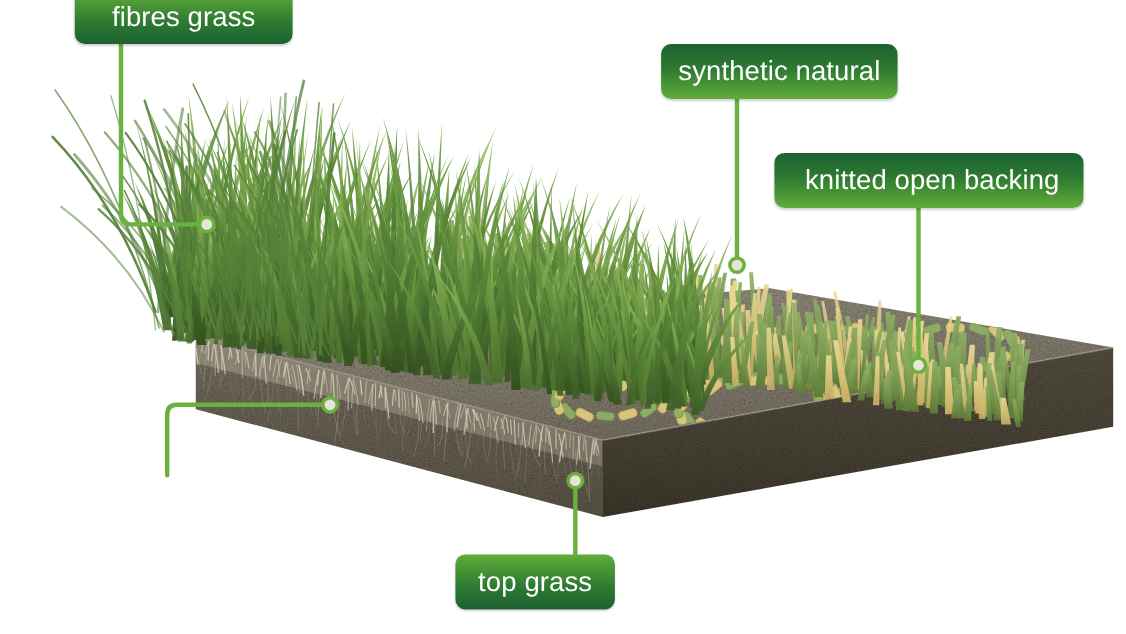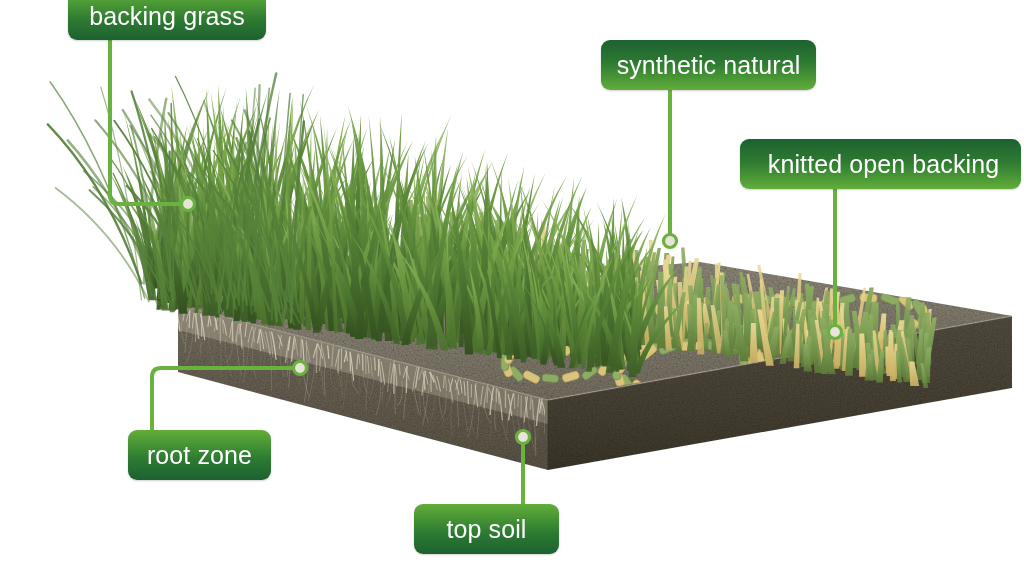--- a/index.html
+++ b/index.html
@@ -42,21 +42,21 @@
     white-space: nowrap;
     background: linear-gradient(to bottom, #1d6130 0%, #2d7a32 45%, #4d9a36 80%, #63ad3c 100%);
     box-shadow: 0 1px 2px rgba(0,0,0,0.18);
   }
   .callout.flip {
     background: linear-gradient(to bottom, #63ad3c 0%, #4d9a36 22%, #2d7a32 58%, #1d6130 100%);
   }
 
   #label-natural-grass { left: 68px;  top: -8px;  width: 198px; height: 48px; }
   #label-synthetic-fibres { left: 601px; top: 40px; width: 215px; height: 50px; }
-  #label-knitted-backing { left: 740px; top: 139px; width: 281px; height: 50px; padding-left: 24px; }
+  #label-knitted-backing { left: 704px; top: 139px; width: 281px; height: 50px; padding-left: 24px; }
   #label-root-zone { left: 128px; top: 430px; width: 143px; height: 50px; }
   #label-top-soil { left: 414px; top: 504px; width: 145px; height: 50px; }
 
   
   #connectors {
     position: absolute;
     left: 0; top: 0;
     width: 1024px;
     height: 576px;
     pointer-events: none;
@@ -1709,32 +1709,29 @@
     <g id="markers">
         <circle cx="188" cy="204" r="6.5" fill="#e8e4d8" stroke="#6ab23f" stroke-width="3.2"></circle>
         <circle cx="670" cy="241" r="6.5" fill="#e8e4d8" stroke="#6ab23f" stroke-width="3.2"></circle>
         <circle cx="835" cy="332" r="6.5" fill="#e8e4d8" stroke="#6ab23f" stroke-width="3.2"></circle>
         <circle cx="300" cy="368" r="6.5" fill="#e8e4d8" stroke="#6ab23f" stroke-width="3.2"></circle>
         <circle cx="523" cy="437" r="6.5" fill="#e8e4d8" stroke="#6ab23f" stroke-width="3.2"></circle>
       </g>
   </svg>
 
   <div class="callout flip" id="label-natural-grass">
-    <span>backing grass</span>
+    <span>fibres grass</span>
   </div>
 
   <div class="callout" id="label-synthetic-fibres">
     <span>synthetic natural</span>
   </div>
 
   <div class="callout" id="label-knitted-backing">
     <span>knitted open backing</span>
   </div>
 
-  <div class="callout flip" id="label-root-zone">
-    <span>root zone</span>
+
+  <div class="callout flip" id="label-top-soil">
+    <span>top grass</span>
   </div>
 
-  <div class="callout flip" id="label-top-soil">
-    <span>top soil</span>
-  </div>
-
 </div>
 
 </body></html>

